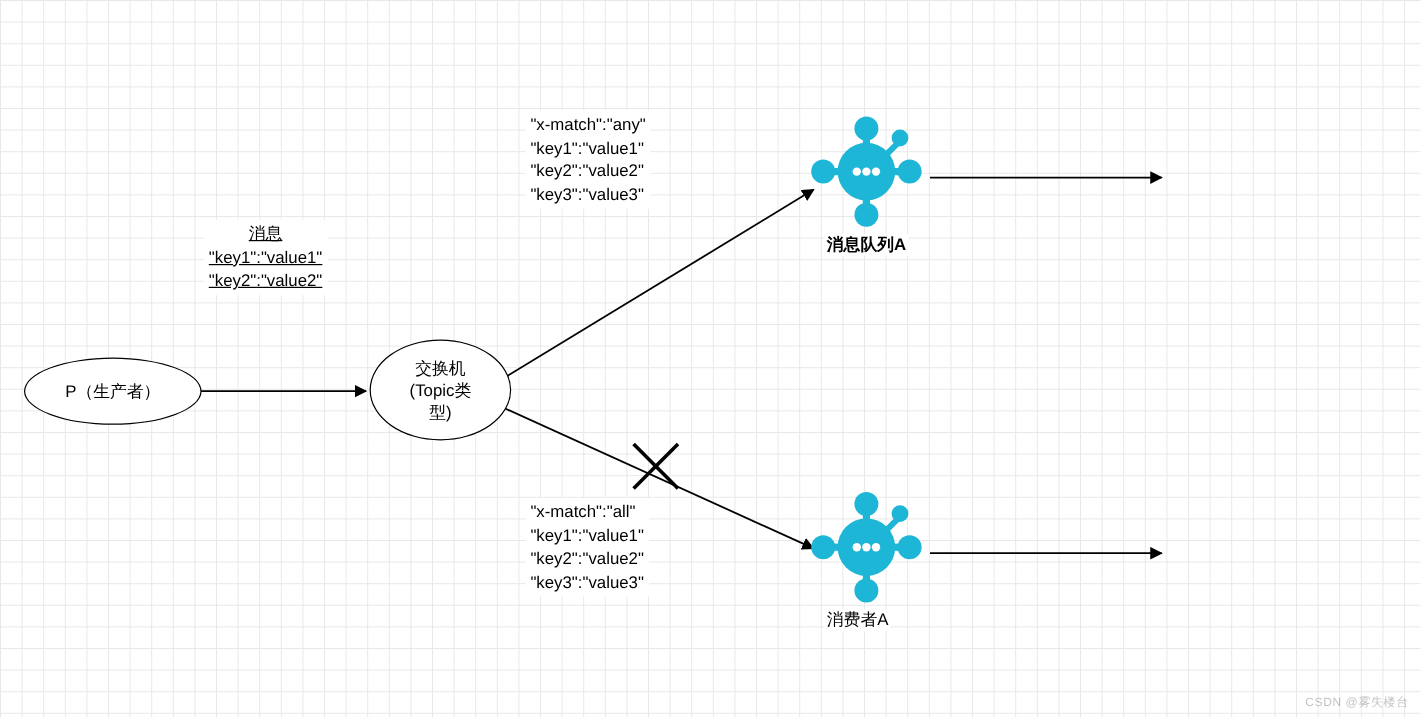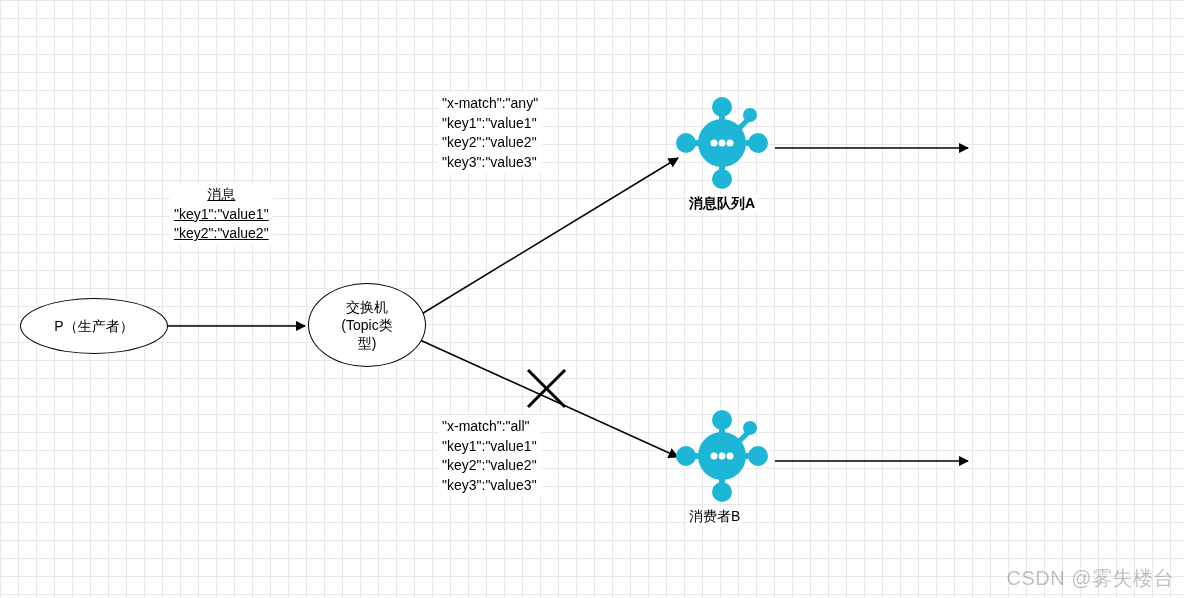--- a/index.html
+++ b/index.html
@@ -49,21 +49,21 @@
     position: absolute;
     text-align: center;
     background: #fff;
     padding: 0 2px;
   }
   .watermark {
     position: absolute;
     right: 10px;
     bottom: 6px;
     color: rgba(0,0,0,0.25);
-    font-size: 20px;
+    font-size: 10px;
     letter-spacing: 0.5px;
   }
   svg.overlay {
     position: absolute;
     left: 0; top: 0;
     width: 1184px; height: 598px;
     pointer-events: none;
   }
   .queue-icon {
     position: absolute;
@@ -172,17 +172,17 @@
         <circle cx="78" cy="22" r="7"></circle>
         <rect x="61" y="30" width="18" height="5" transform="rotate(-45 70 32.5)"></rect>
       </g>
       <g fill="#fff">
         <circle cx="42" cy="50" r="3.5"></circle>
         <circle cx="50" cy="50" r="3.5"></circle>
         <circle cx="58" cy="50" r="3.5"></circle>
       </g>
     </svg>
   </div>
-  <div class="queue-label" style="left:687px; top:508px;">消费者B</div>
+  <div class="queue-label" style="left:687px; top:508px;">消费者A</div>
 
   <div class="watermark">CSDN @雾失楼台</div>
 
 </div>
 
 </body></html>

